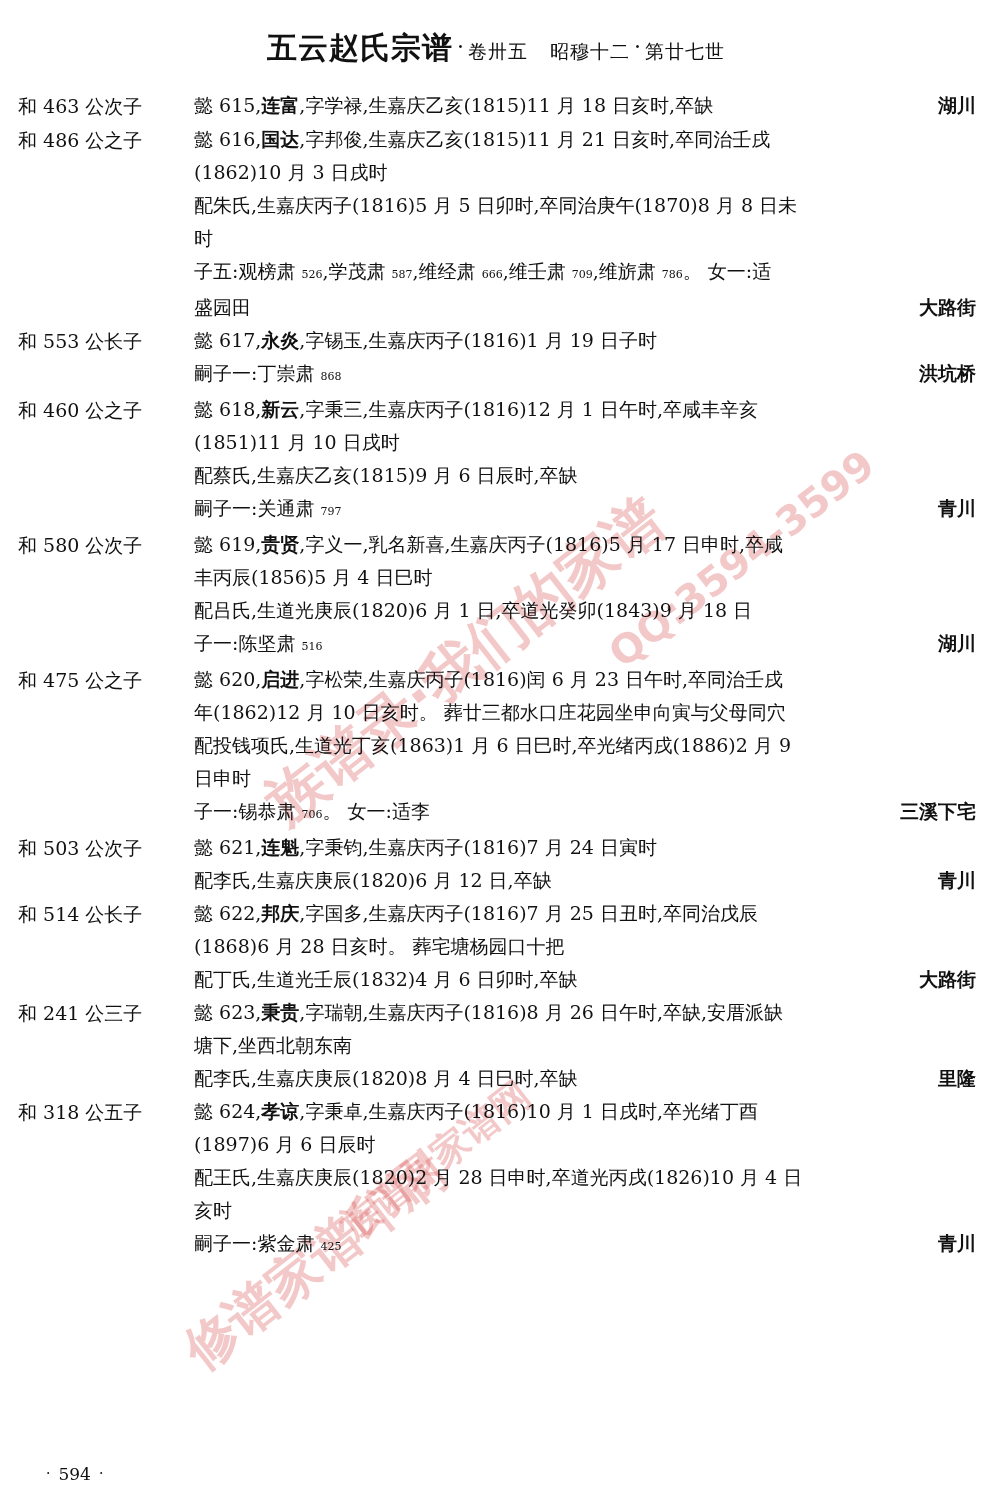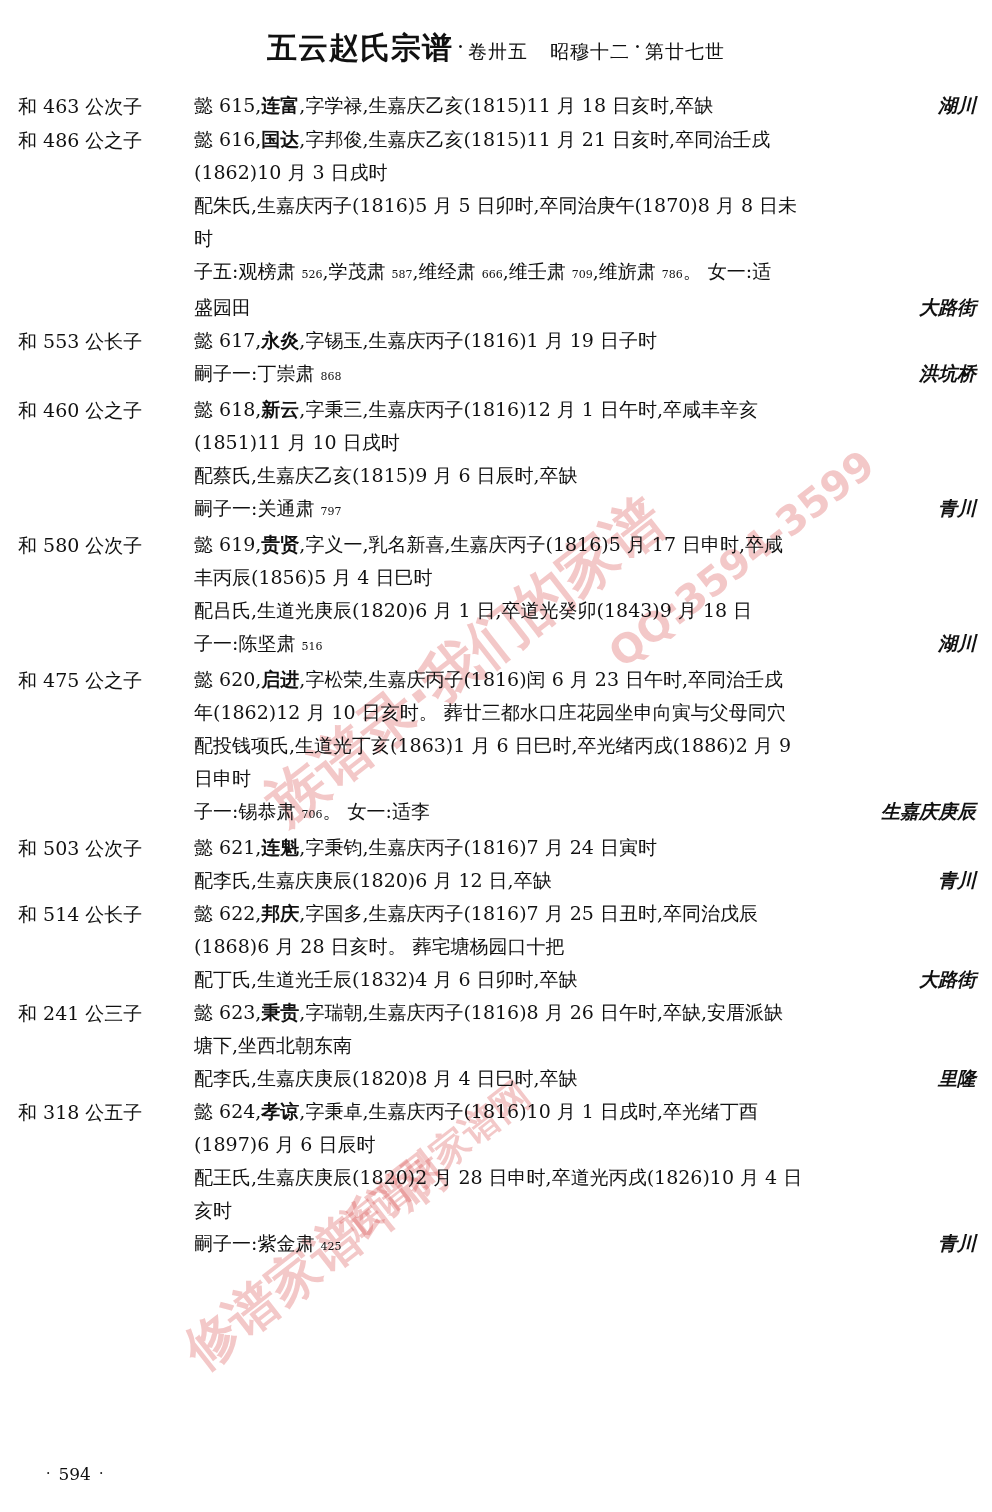--- a/index.html
+++ b/index.html
@@ -118,21 +118,20 @@
   }
   .sm {
     font-size: 11px;
     vertical-align: baseline;
   }
   .place {
     position: absolute;
     right: 0;
     font-weight: bold;
     font-size: 19px;
-    font-style: italic;
   }
   .line.has-place {
     padding-right: 110px;
   }
 
   
   .footer {
     position: absolute;
     left: 0;
     bottom: 28px;
@@ -208,21 +207,21 @@
           <div class="line has-place"><span>子一:陈坚肃 <span class="sm">516</span></span><span class="place">湖川</span></div>
         </div>
       </div>
       <div class="entry">
         <div class="col-left">和 475 公之子</div>
         <div class="col-right">
           <div class="line"><span>懿 620,<span class="nm">启进</span>,字松荣,生嘉庆丙子(1816)闰 6 月 23 日午时,卒同治壬戌</span></div>
           <div class="line"><span>年(1862)12 月 10 日亥时。 葬廿三都水口庄花园坐申向寅与父母同穴</span></div>
           <div class="line"><span>配投钱项氏,生道光丁亥(1863)1 月 6 日巳时,卒光绪丙戌(1886)2 月 9</span></div>
           <div class="line"><span>日申时</span></div>
-          <div class="line has-place"><span>子一:锡恭肃 <span class="sm">706</span>。 女一:适李</span><span class="place">生嘉庆庚辰</span></div>
+          <div class="line has-place"><span>子一:锡恭肃 <span class="sm">706</span>。 女一:适李</span><span class="place">三溪下宅</span></div>
         </div>
       </div>
       <div class="entry">
         <div class="col-left">和 503 公次子</div>
         <div class="col-right">
           <div class="line"><span>懿 621,<span class="nm">连魁</span>,字秉钧,生嘉庆丙子(1816)7 月 24 日寅时</span></div>
           <div class="line has-place"><span>配李氏,生嘉庆庚辰(1820)6 月 12 日,卒缺</span><span class="place">青川</span></div>
         </div>
       </div>
       <div class="entry">

